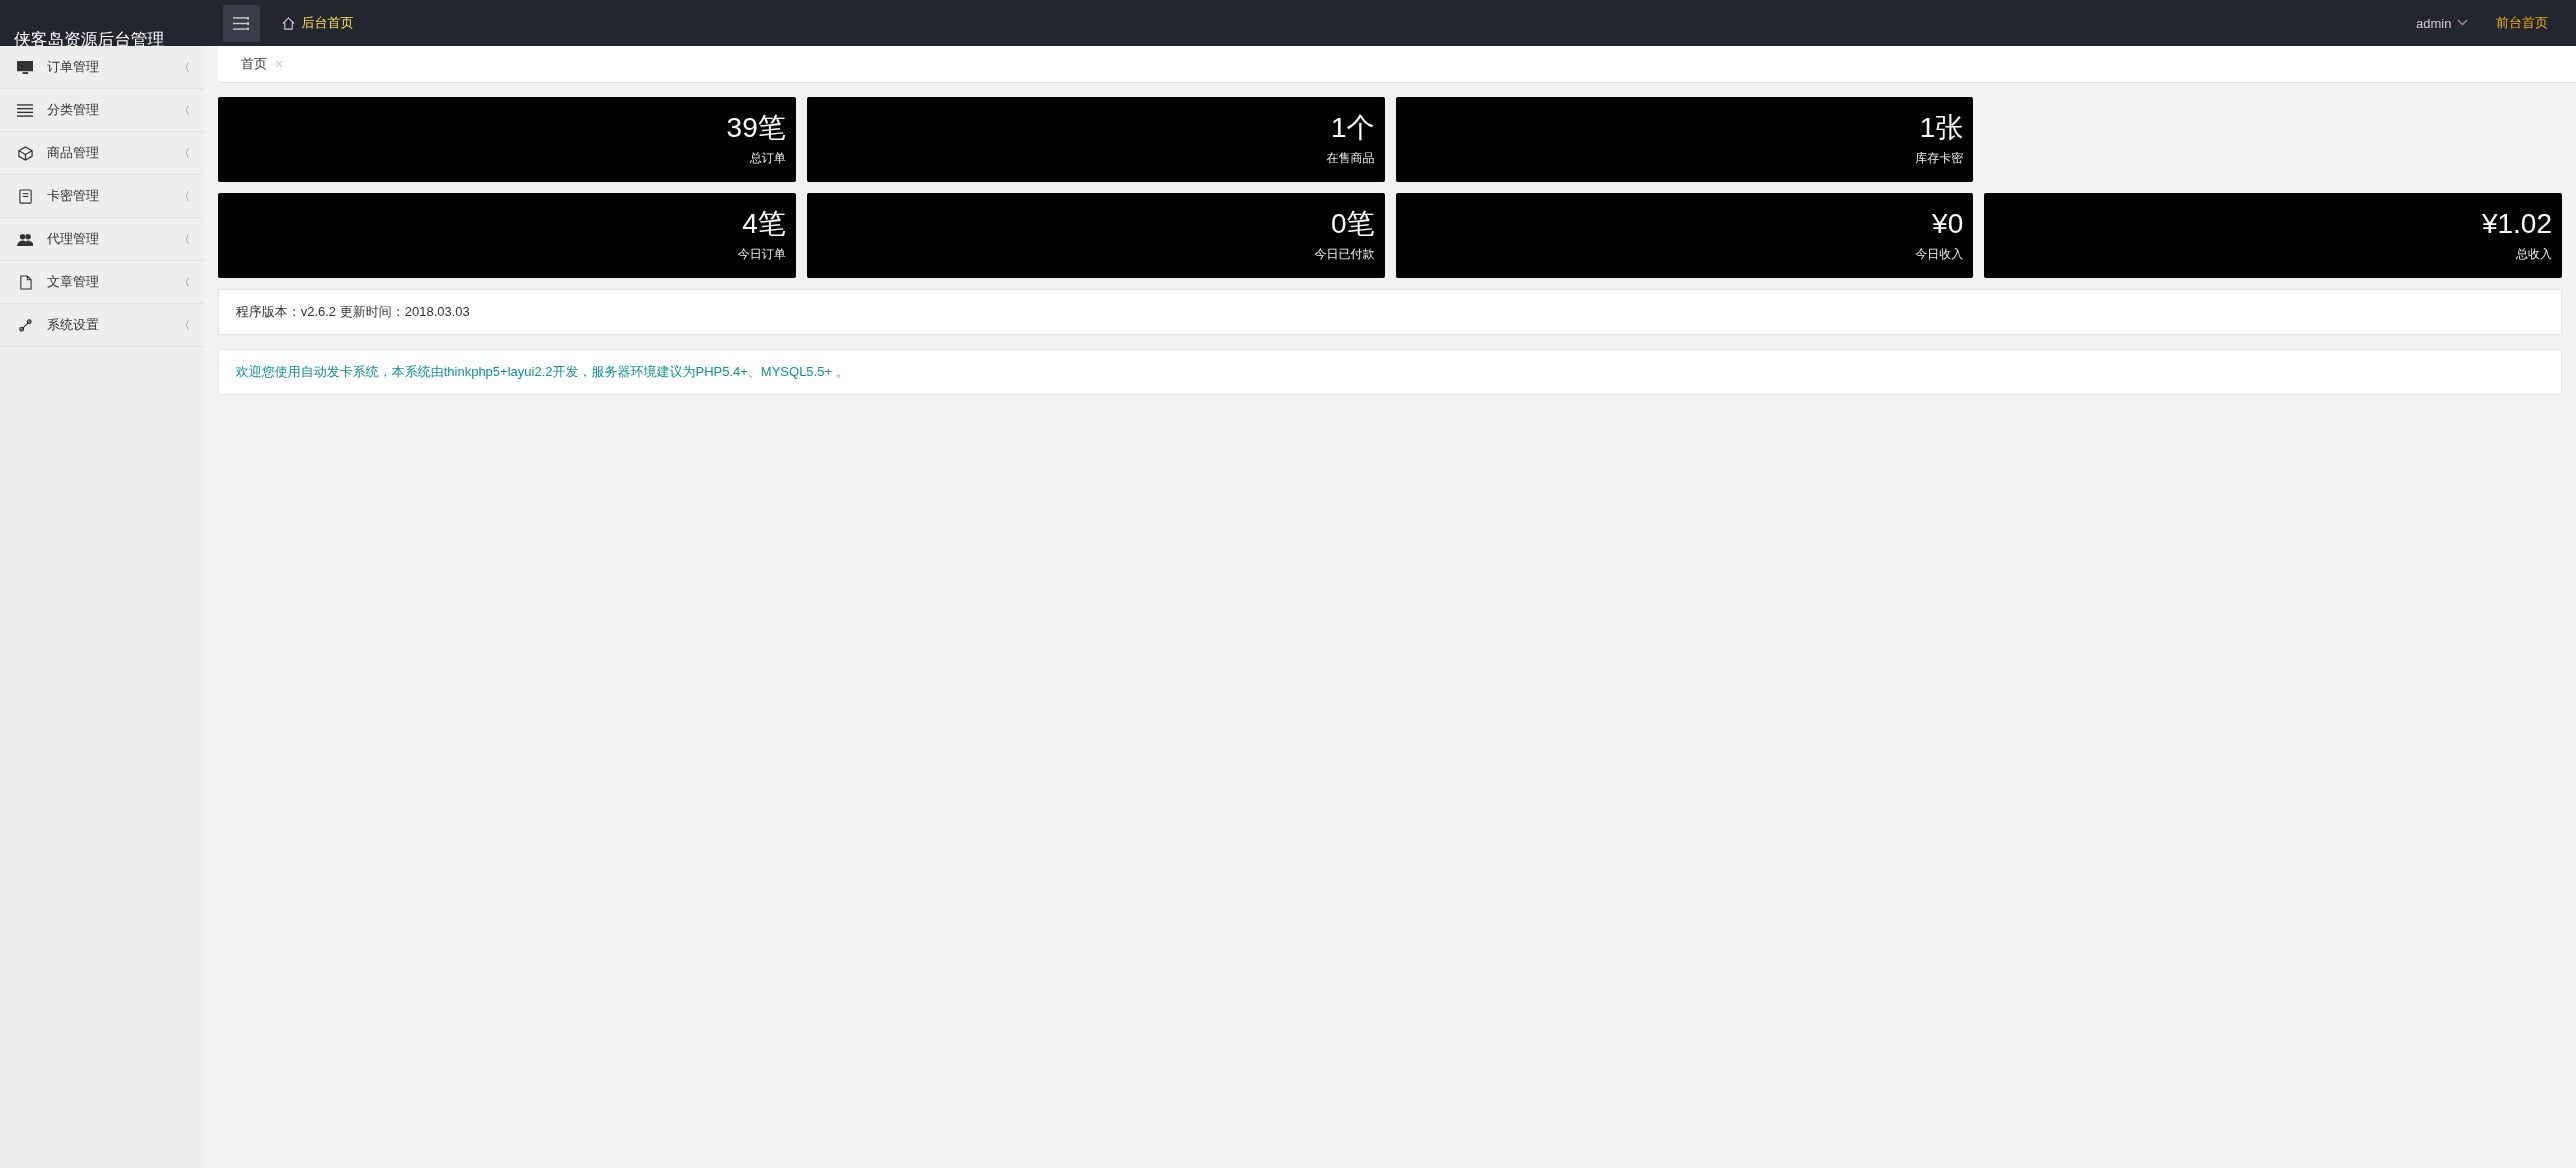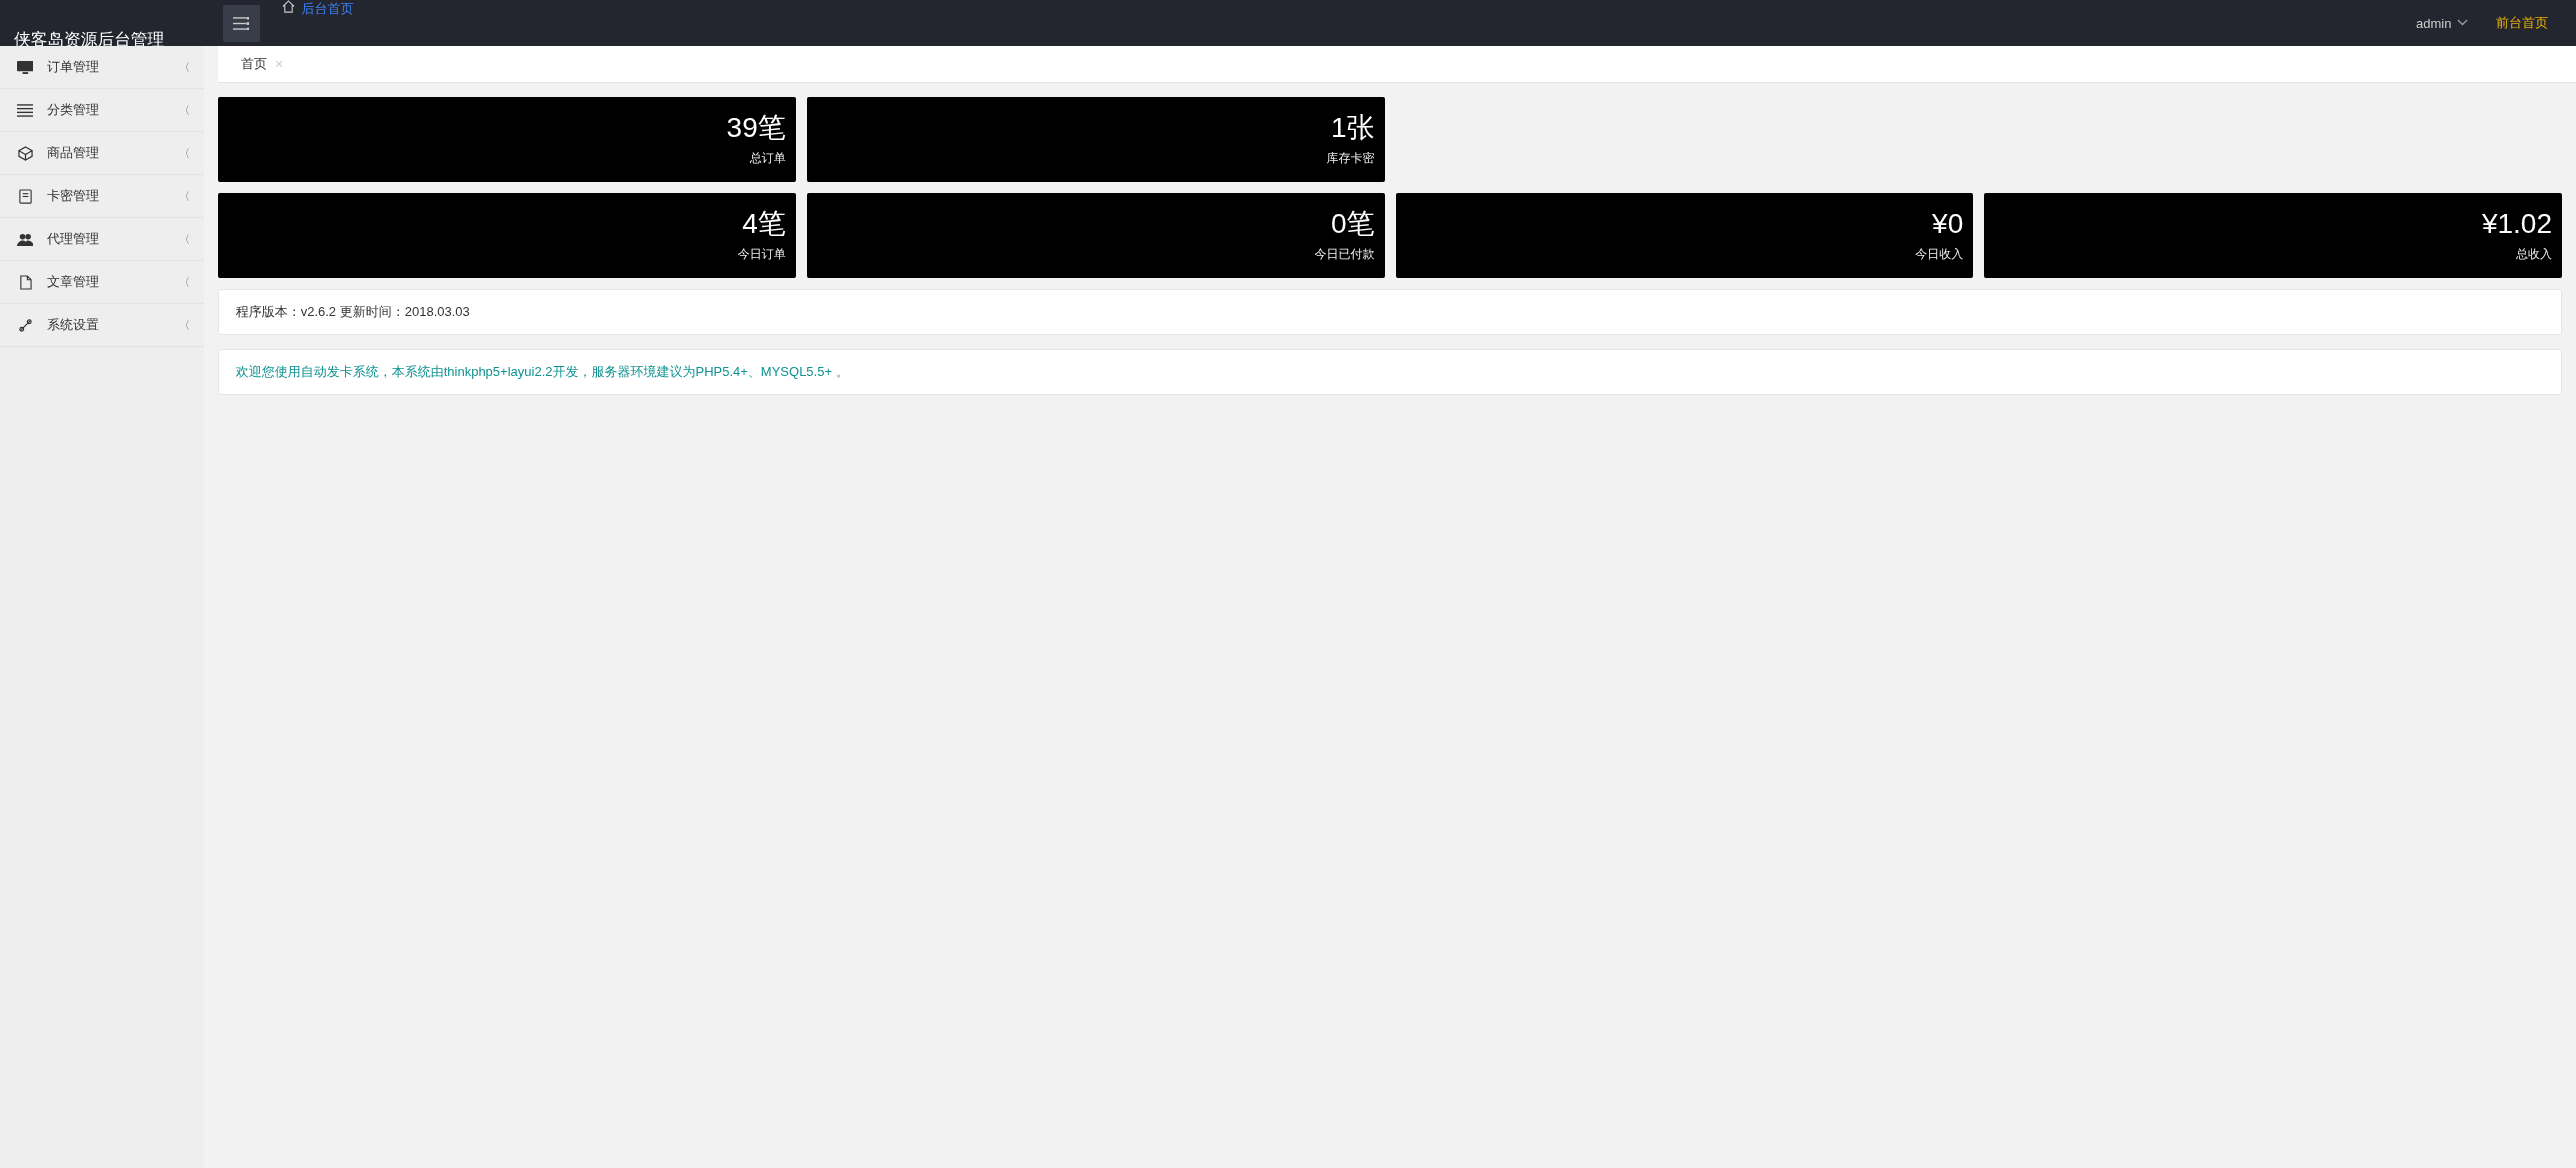--- a/index.html
+++ b/index.html
@@ -33,22 +33,22 @@
   display: flex;
   align-items: center;
   justify-content: center;
   background: #393d49;
   margin: 0 7.4px 0 18.5px;
   cursor: pointer;
   border-radius: 1.9px;
 }
 .home-link {
   display: flex;
-  align-items: flex-start;
-  color: #3b82f6;
+  align-items: center;
+  color: #fde047;
   font-size: 13px;
   padding: 0 14px;
   height: 100%;
   cursor: pointer;
   gap: 5.6px;
 }
 .header-right {
   display: flex;
   align-items: center;
   padding-right: 14px;
@@ -306,20 +306,24 @@
       </div>
     </div>
 
     <div class="content">
       <div class="cards">
         <div class="stat-card">
           <div class="stat-value">39笔</div>
           <div class="stat-label">总订单</div>
         </div>
         <div class="stat-card">
+          <div class="stat-value">1个</div>
+          <div class="stat-label">在售商品</div>
+        </div>
+        <div class="stat-card">
           <div class="stat-value">1张</div>
           <div class="stat-label">库存卡密</div>
         </div>
       </div>
 
       <div class="cards">
         <div class="stat-card">
           <div class="stat-value">4笔</div>
           <div class="stat-label">今日订单</div>
         </div>

